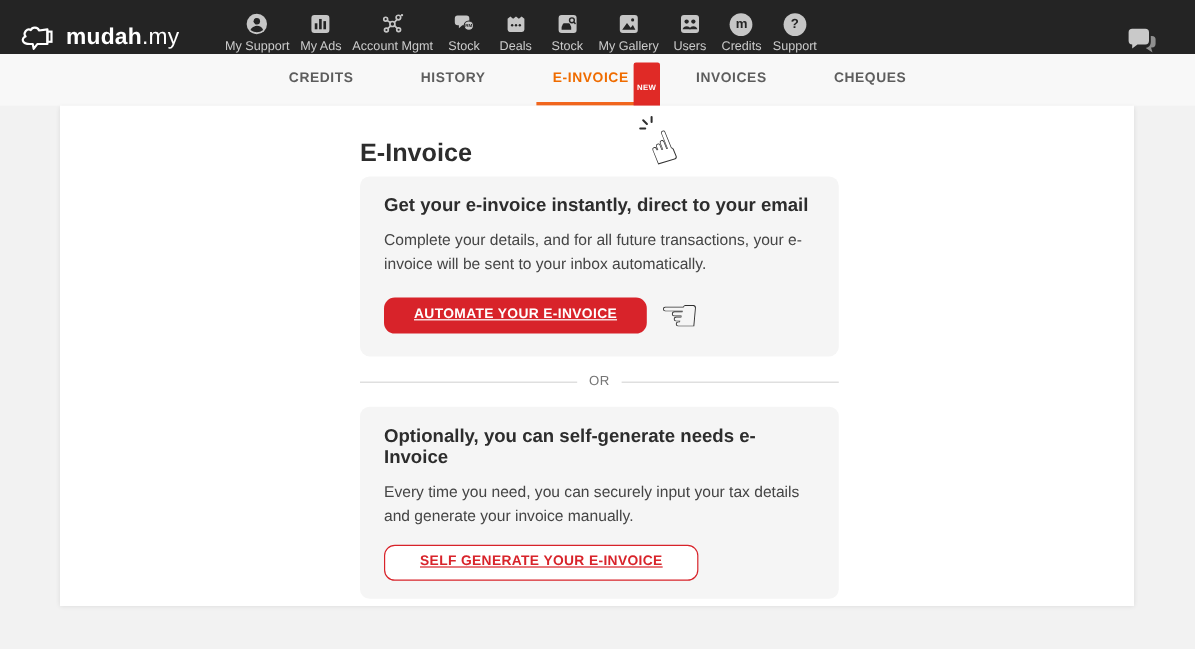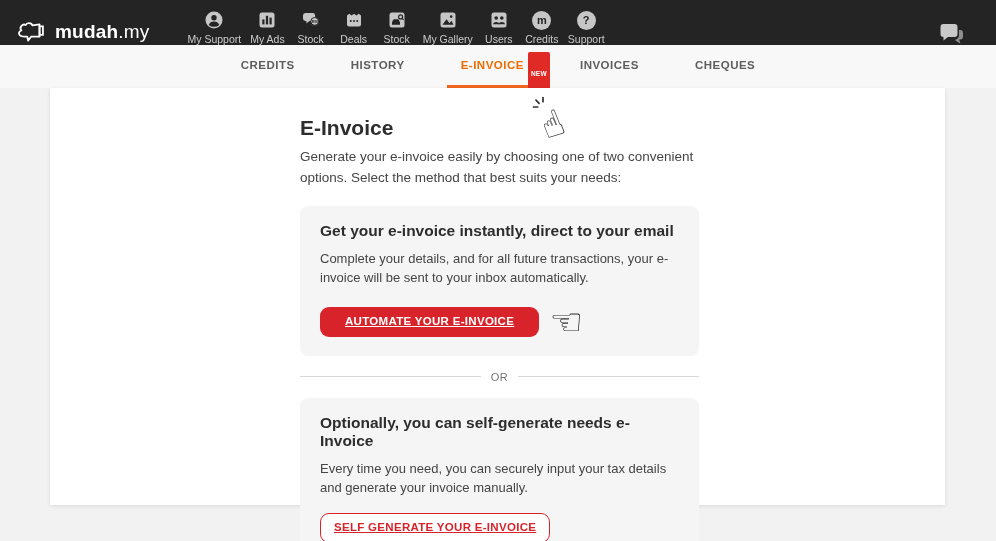--- a/index.html
+++ b/index.html
@@ -76,21 +76,21 @@
   }
   .option-title { font-size:15.5px; font-weight:700; color:#2d2d2d; margin-bottom:9px; }
   .option-desc { font-size:13px; color:#454545; line-height:1.5; }
   .btn-row { display:flex; align-items:center; margin-top:15px; }
   .btn {
     border:none; font-family:"Liberation Sans", sans-serif;
     font-size:11.5px; font-weight:700; letter-spacing:.3px;
     padding:8px 25px; border-radius:9px; cursor:pointer; line-height:1.2;text-decoration:underline;
   }
   .btn-primary { background:#d8232a; color:#fff; }
-  .btn-outline { background:#fff; color:#d8232a; border:1.5px solid #d8232a; padding:7px 13px;text-align:center; }
+  .btn-outline { background:#fff; color:#d8232a; border:1.5px solid #d8232a; padding:7px 29px;text-align:center; }
   .btn-pointer { font-size:38px; margin-left:10px; }
 
   .or-divider {
     display:flex; align-items:center; gap:10px;
     margin:15px 0 15px 0; color:#757575; font-size:11px; letter-spacing:.5px;text-align:right;
   }
   .or-divider::before, .or-divider::after {
     content:""; flex:1; height:1px; background:#d8d8d8;
   }
 </style>
@@ -125,20 +125,36 @@
         <svg width="20" height="20" viewBox="0 0 20 20">
           <rect x="2.5" y="2.5" width="15" height="15" rx="2.5" fill="#c6c6c6"></rect>
           <rect x="5.3" y="9.4" width="2.2" height="5" fill="#242424"></rect>
           <rect x="8.9" y="5.8" width="2.2" height="8.6" fill="#242424"></rect>
           <rect x="12.5" y="7.6" width="2.2" height="6.8" fill="#242424"></rect>
         </svg>
       </span>
       <span class="lbl">My Ads</span>
     </div>
 
+    <div class="nav-item">
+      <span class="ico">
+        <svg width="20" height="20" viewBox="0 0 20 20">
+          <g stroke="#c6c6c6" stroke-width="1.4" fill="none">
+            <circle cx="10" cy="10" r="2.1"></circle>
+            <circle cx="4.4" cy="6" r="1.6"></circle>
+            <circle cx="15" cy="4.6" r="1.9"></circle>
+            <circle cx="5" cy="15" r="1.6"></circle>
+            <circle cx="15.2" cy="14.8" r="1.6"></circle>
+            <path d="M8.4 8.9 5.6 7M11.6 8.7l2.3-2.6M8.7 11.4l-2.5 2.5M11.7 11.3l2.4 2.4"></path>
+          </g>
+          <circle cx="18" cy="2.6" r="1" fill="#c6c6c6"></circle>
+        </svg>
+      </span>
+      <span class="lbl">Account Mgmt</span>
+    </div>
 
     <div class="nav-item">
       <span class="ico">
         <svg width="20" height="20" viewBox="0 0 20 20">
           <path d="M4.3 3h7.4a2.4 2.4 0 0 1 2.4 2.4v3.2a2.4 2.4 0 0 1-2.4 2.4H8.3L5.4 13.6v-2.6h-1A2.4 2.4 0 0 1 2 8.6V5.4A2.4 2.4 0 0 1 4.3 3z" fill="#c6c6c6"></path>
           <circle cx="13.7" cy="11.4" r="3.9" fill="#c6c6c6" stroke="#242424" stroke-width="1"></circle>
           <text x="13.7" y="12.9" font-size="3.8" font-weight="bold" fill="#242424" text-anchor="middle" font-family="Liberation Sans, sans-serif">RM</text>
         </svg>
       </span>
       <span class="lbl">Stock</span>
@@ -236,21 +252,20 @@
       </g>
     </svg>
     <span class="hand-glyph">☝</span>
   </div>
 </div>
 
 <div class="page">
   <main class="card">
     <div class="content">
       <h1 class="page-title">E-Invoice</h1>
-      <p class="intro">Generate your e-invoice easily by choosing one of two convenient options. Select the method that best suits your needs:</p>
 
       <section class="option-card">
         <div class="option-title">Get your e-invoice instantly, direct to your email</div>
         <div class="option-desc">Complete your details, and for all future transactions, your e-invoice will be sent to your inbox automatically.</div>
         <div class="btn-row">
           <button class="btn btn-primary">AUTOMATE YOUR E-INVOICE</button>
           <span class="hand-glyph btn-pointer">☜</span>
         </div>
       </section>
 

